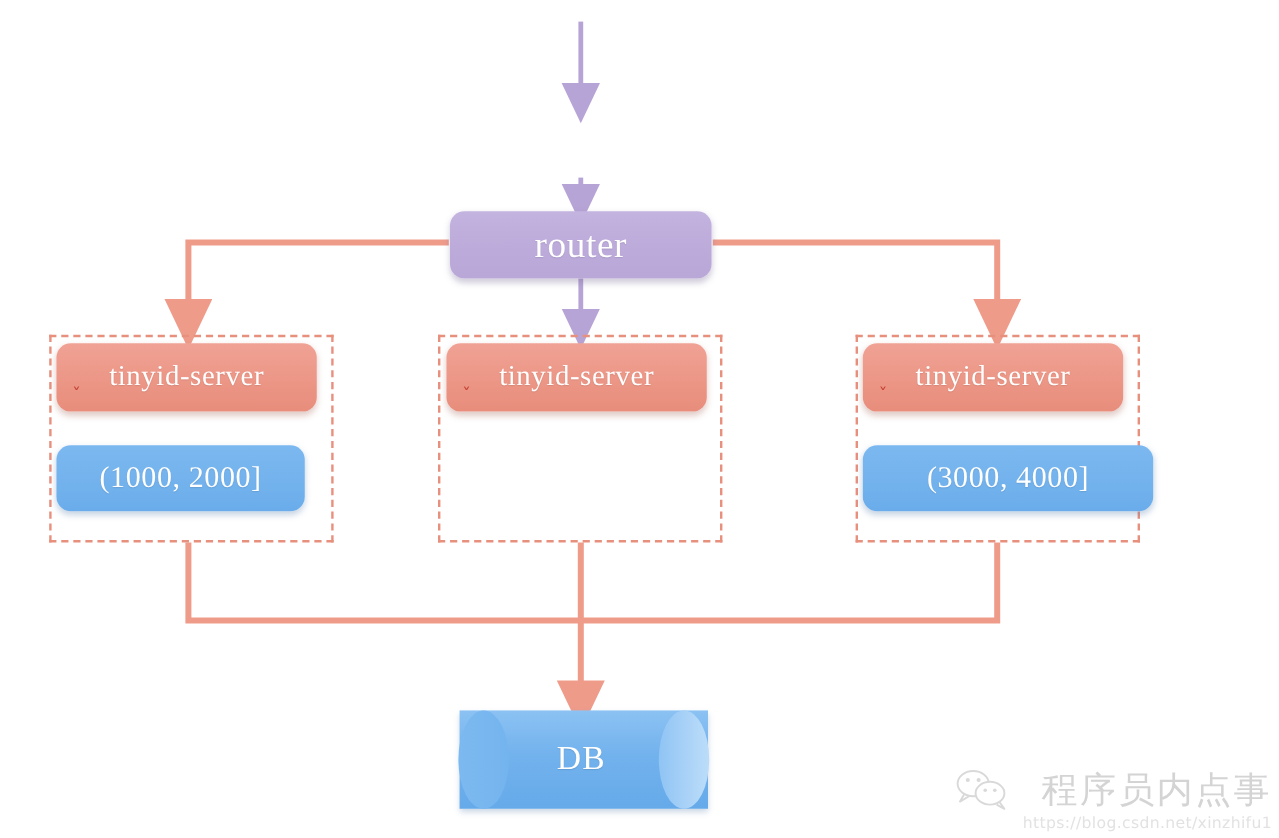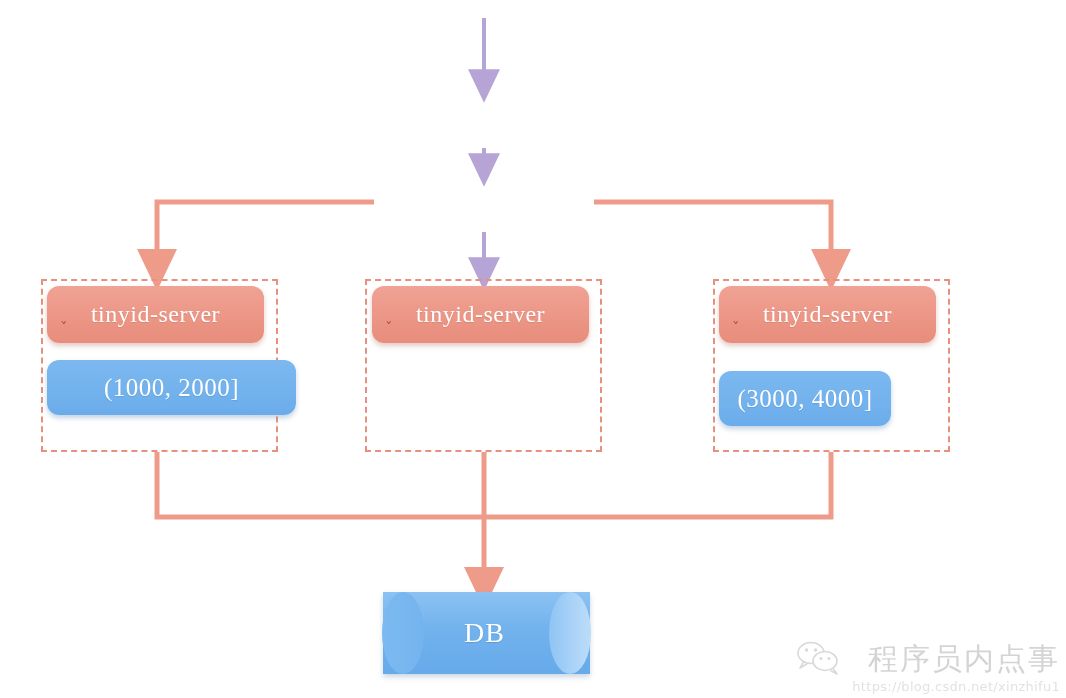--- a/index.html
+++ b/index.html
@@ -176,42 +176,45 @@
     <path d="M 594 202 L 831 202 L 831 270" fill="none" stroke="#ef9b8a" stroke-width="5" marker-end="url(#arrow-salmon)"></path>
 
     <path d="M 157 452 L 157 517 L 484 517" fill="none" stroke="#ef9b8a" stroke-width="5"></path>
 
     <path d="M 831 452 L 831 517 L 484 517" fill="none" stroke="#ef9b8a" stroke-width="5"></path>
 
     <path d="M 484 452 L 484 588" fill="none" stroke="#ef9b8a" stroke-width="5" marker-end="url(#arrow-salmon)"></path>
   </svg>
 
 
+  <div class="node purple" style="left:375px; top:176px; width:218px; height:56px;">
+    <span>router</span>
+  </div>
 
   <div class="group" style="left:41px; top:279px; width:237px; height:173px;"></div>
   <div class="node salmon" style="left:47px; top:286px; width:217px; height:57px;">
     <span>tinyid-server</span>
   </div>
   <span class="tick" style="left:60px; top:322px;">ˇ</span>
-  <div class="node blue" style="left:47px; top:360px; width:249px; height:55px;text-align:right;">
+  <div class="node blue" style="left:47px; top:371px; width:207px; height:55px;text-align:right;">
     <span>(1000, 2000]</span>
   </div>
 
   <div class="group" style="left:365px; top:279px; width:237px; height:173px;"></div>
   <div class="node salmon" style="left:372px; top:286px; width:217px; height:57px;">
     <span>tinyid-server</span>
   </div>
   <span class="tick" style="left:385px; top:322px;">ˇ</span>
 
   <div class="group" style="left:713px; top:279px; width:237px; height:173px;"></div>
   <div class="node salmon" style="left:719px; top:286px; width:217px; height:57px;">
     <span>tinyid-server</span>
   </div>
   <span class="tick" style="left:732px; top:322px;">ˇ</span>
-  <div class="node blue" style="left:719px; top:371px; width:172px; height:55px;">
+  <div class="node blue" style="left:719px; top:371px; width:242px; height:55px;">
     <span>(3000, 4000]</span>
   </div>
 
   <div class="cylinder" style="left:383px; top:592px; width:207px; height:82px;">
     <div class="cyl-body"></div>
     <div class="cyl-cap-left"></div>
     <div class="cyl-cap-right"></div>
     <div class="cyl-label">DB</div>
   </div>
 

